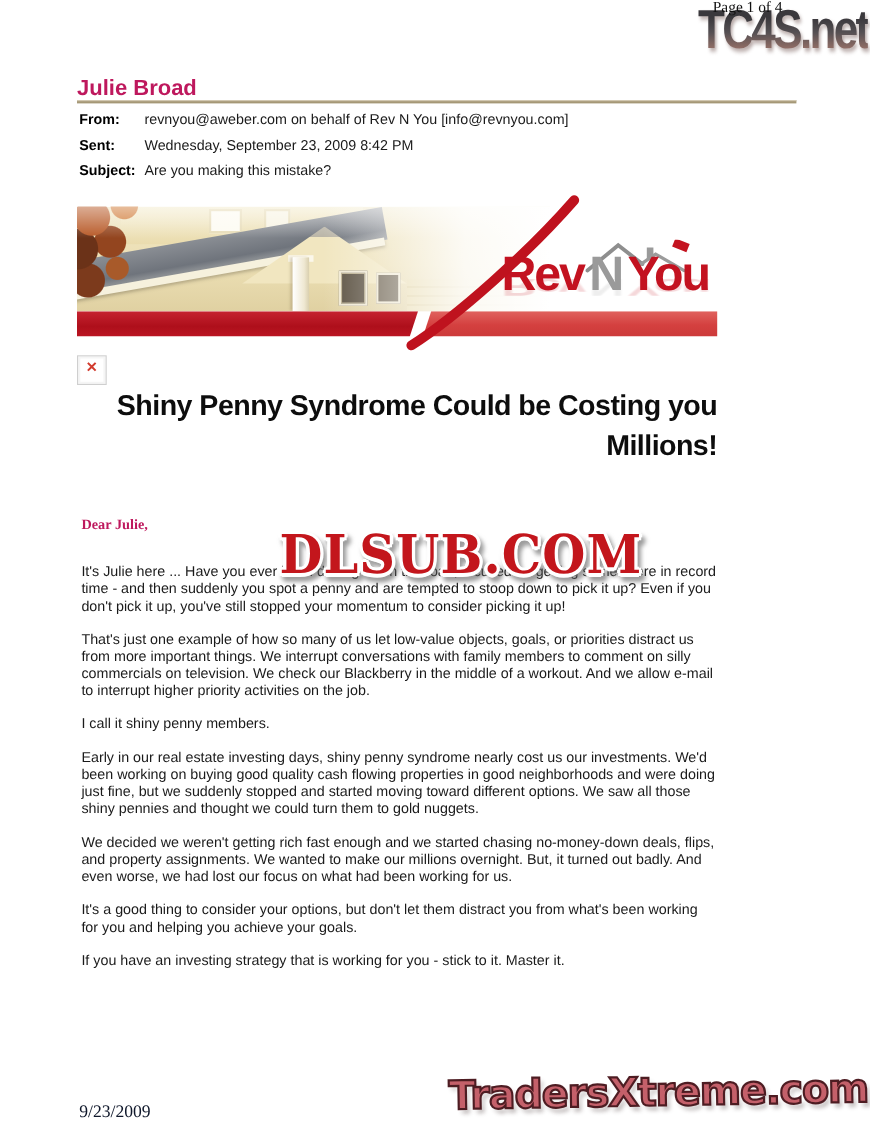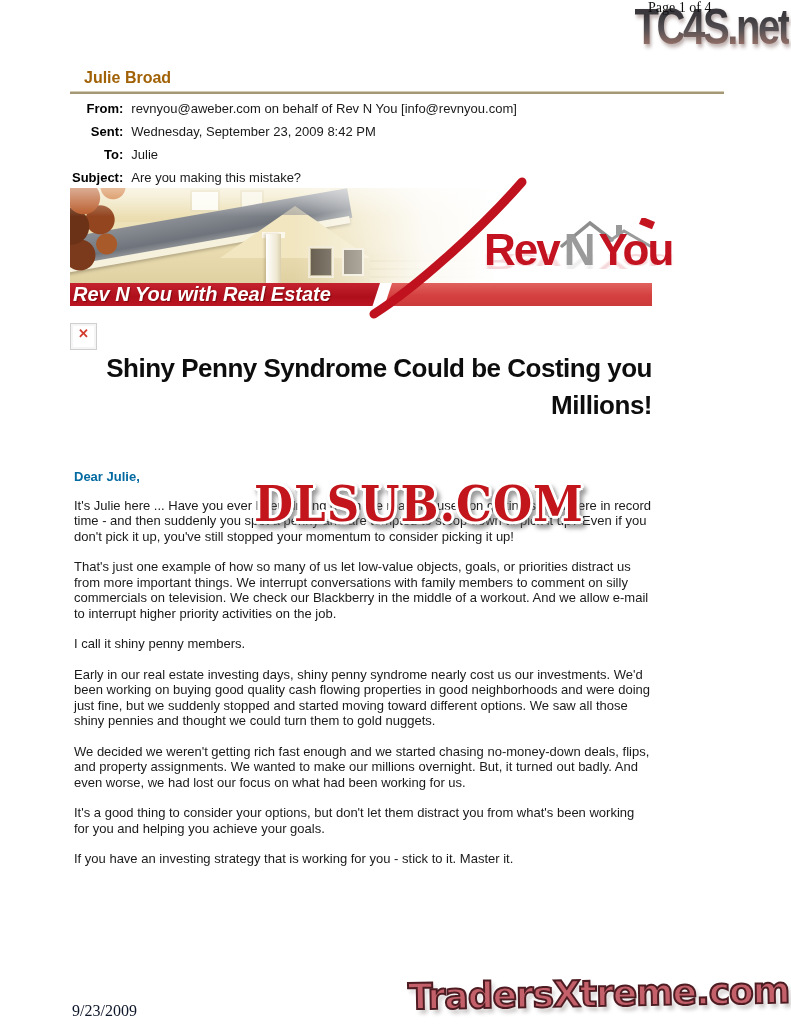--- a/index.html
+++ b/index.html
@@ -18,25 +18,25 @@
     position:absolute; top:2px; right:2px; z-index:2;
     font-size:50px; font-weight:bold; letter-spacing:-3px; line-height:1;
     transform:scale(0.8,1.0); transform-origin:top right;
     background:linear-gradient(180deg,#3a383c 28%, #555053 55%, #8c6b64 82%, #a8837c);
     -webkit-background-clip:text; background-clip:text;
     -webkit-text-fill-color:transparent; color:transparent;
     filter:drop-shadow(2px 3px 2px rgba(95,65,60,.45));
   }
 
   
-  .recipient { position:absolute; left:84px; top:69px; font-size:16px; font-weight:bold; color:#a16207; }
+  .recipient { position:absolute; left:70px; top:69px; font-size:20px; font-weight:bold; color:#be185d; }
   .rule { position:absolute; left:70px; top:91px; width:654px; height:2px;
           background:#a59877; border-top:1px solid #d6cdb6; }
   .fields { position:absolute; left:72px; top:101px; border-collapse:collapse; font-size:13px; }
-  .fields th { text-align:right; font-weight:bold; padding:0 0 8px 0; vertical-align:top; white-space:nowrap; color:#000; }
+  .fields th { text-align:left; font-weight:bold; padding:0 0 8px 0; vertical-align:top; white-space:nowrap; color:#000; }
   .fields td { padding:0 0 8px 8px; vertical-align:top; white-space:nowrap; }
 
   
   .banner { position:absolute; left:70px; top:188px; width:582px; height:118px; background:#fff; }
   .photo { position:absolute; left:0; top:0; width:430px; height:95px; overflow:hidden; }
   .ph-base { position:absolute; inset:0;
     background:linear-gradient(180deg,#efe5c2 0%, #ecdfb4 55%, #e0d1a2 100%); }
   .ph-upper { position:absolute; left:40px; top:0; width:220px; height:34px;
     background:linear-gradient(180deg,#f4ecce,#eadcae); }
   .ph-upwin1 { position:absolute; left:120px; top:2px; width:26px; height:18px; background:#fdfbf2; border:2px solid #e7dcb8; }
@@ -65,21 +65,21 @@
       radial-gradient(circle at 48% 38%, #93451f 0 14px, rgba(0,0,0,0) 15px),
       radial-gradient(circle at 26% 70%, #7c3a1c 0 15px, rgba(0,0,0,0) 16px),
       radial-gradient(circle at 55% 60%, #a85a2a 0 10px, rgba(0,0,0,0) 11px); }
   .ph-fade { position:absolute; inset:0;
     background:
       linear-gradient(90deg, rgba(255,255,255,0) 52%, rgba(255,255,255,.85) 82%, #ffffff 100%),
       linear-gradient(180deg, rgba(255,255,255,.5) 0%, rgba(255,255,255,0) 30%); }
 
   .swoosh { position:absolute; left:0; top:-14px; width:582px; height:146px; z-index:3; }
 
-  .logo { position:absolute; left:386px; top:0; width:196px; height:95px; z-index:2;margin-left:28px; }
+  .logo { position:absolute; left:386px; top:0; width:196px; height:95px; z-index:2; }
   .roof-svg { position:absolute; left:76px; top:30px; width:100px; height:30px; }
   .logo-text { position:absolute; left:0; top:40px; width:196px; white-space:nowrap;
     font-size:44px; line-height:44px; font-weight:bold; letter-spacing:-2px; }
   .logo-text .red { color:#c31220; }
   .logo-text .gray { color:#9a9a9a; padding:0 5px; }
   .logo-reflection { position:absolute; left:0; top:84px; width:196px; white-space:nowrap;
     font-size:44px; line-height:44px; font-weight:bold; letter-spacing:-2px;
     transform:scaleY(-0.5); transform-origin:top; opacity:.16; filter:blur(1px); }
   .logo-reflection .red { color:#c31220; } .logo-reflection .gray { color:#9a9a9a; padding:0 5px; }
 
@@ -98,21 +98,21 @@
   .broken-img { position:absolute; left:70px; top:323px; width:25px; height:25px;
     background:#fff; border:1px solid #cfcfcf; box-shadow:inset 0 0 0 2px #f5f5f5; }
   .broken-img .x { position:absolute; left:0; top:3px; width:25px; text-align:center;
     color:#d23b2e; font-size:13px; font-weight:bold; line-height:13px; }
 
   
   .article { position:absolute; left:74px; top:350px; width:578px; }
   .article h1 { margin:0 0 45px 0; font-size:26px; line-height:37px;
     letter-spacing:-0.5px; font-weight:bold; color:#0d0d0d;text-align:right; }
   .article p { margin:0 0 15px 0; font-size:13px; line-height:15.5px; color:#1a1a1a; }
-  .article .salutation { font-weight:bold; margin-bottom:13px; color:#0369a1; }
+  .article .salutation { font-weight:bold; margin-bottom:27px; color:#be185d;font-family:Liberation Serif, serif; }
 
   
   .dlsub { position:absolute; left:254px; top:479px; z-index:5;
     font-family:"DejaVu Serif", serif; font-weight:bold;
     font-size:45px; line-height:52px; letter-spacing:1px;
     color:#c3161c; transform:scaleY(1.08);
     text-shadow:
       -2px -2px 0 #fff, 2px -2px 0 #fff, -2px 2px 0 #fff, 2px 2px 0 #fff,
       -3px 0 0 #fff, 3px 0 0 #fff, 0 -3px 0 #fff, 0 3px 0 #fff;
     filter:drop-shadow(3px 4px 2px rgba(90,90,90,.6)); }
@@ -139,24 +139,20 @@
 
   <table class="fields">
     <tbody>
         <tr>
       <th>From:</th>
       <td>revnyou@aweber.com on behalf of Rev N You [info@revnyou.com]</td>
     </tr>
     <tr>
       <th>Sent:</th>
       <td>Wednesday, September 23, 2009 8:42 PM</td>
-    </tr>
-    <tr>
-      <th>To:</th>
-      <td>Julie</td>
     </tr>
     <tr>
       <th>Subject:</th>
       <td>Are you making this mistake?</td>
     </tr>
   </tbody>
     </table>
 
   <div class="banner">
     <div class="photo">
@@ -172,21 +168,20 @@
       <div class="ph-window"></div>
       <div class="ph-window2"></div>
       <div class="ph-garage"></div>
       <div class="ph-tree"></div>
       <div class="ph-fade"></div>
     </div>
 
     <div class="bar">
       <div class="bar-light"></div>
       <div class="bar-dark"></div>
-      <div class="tagline">Rev N You with Real Estate</div>
     </div>
 
     <svg class="swoosh" viewBox="0 0 582 146" xmlns="http://www.w3.org/2000/svg">
       <path d="M304,140 C345,114 410,56 452,8" fill="none" stroke="#bf121e" stroke-width="9" stroke-linecap="round"></path>
     </svg>
 
     <div class="logo">
       <svg class="roof-svg" viewBox="0 0 100 30" xmlns="http://www.w3.org/2000/svg">
         <rect x="56" y="7" width="6" height="11" fill="#9a9a9a"></rect>
         <path d="M2,28 L30,5 L52,22" fill="none" stroke="#8e8e8e" stroke-width="3.5" stroke-linecap="round"></path>

